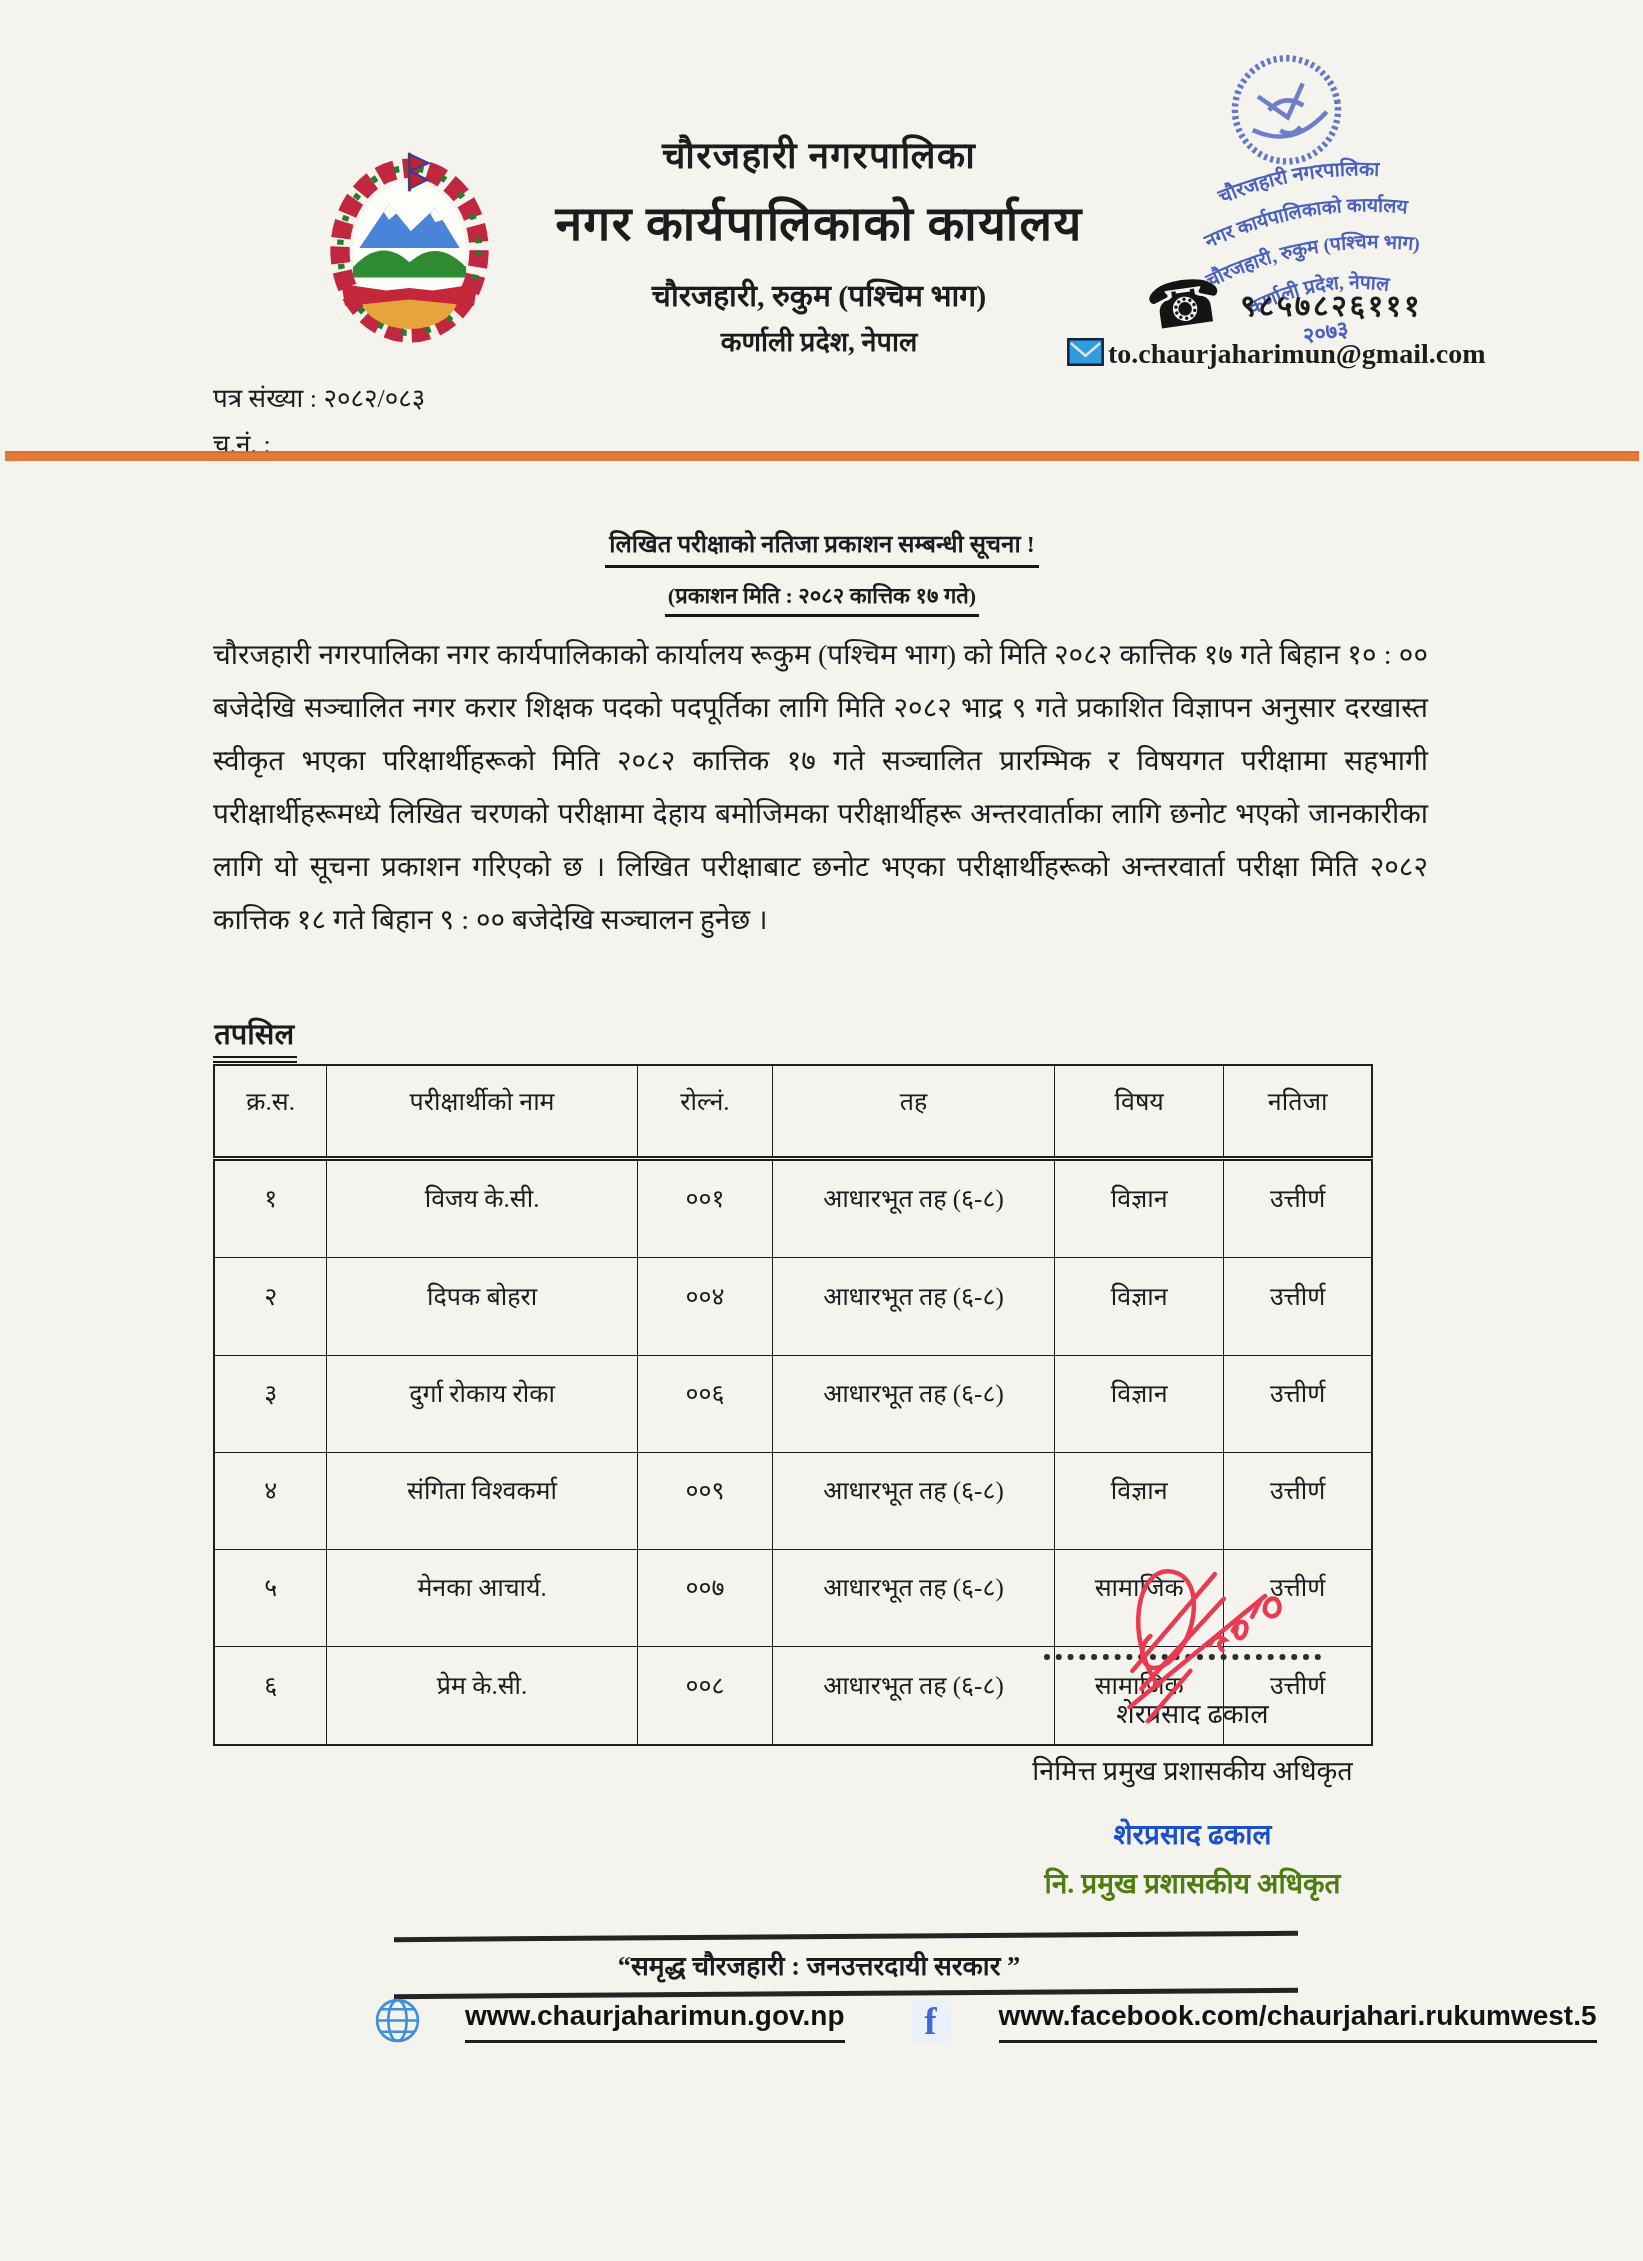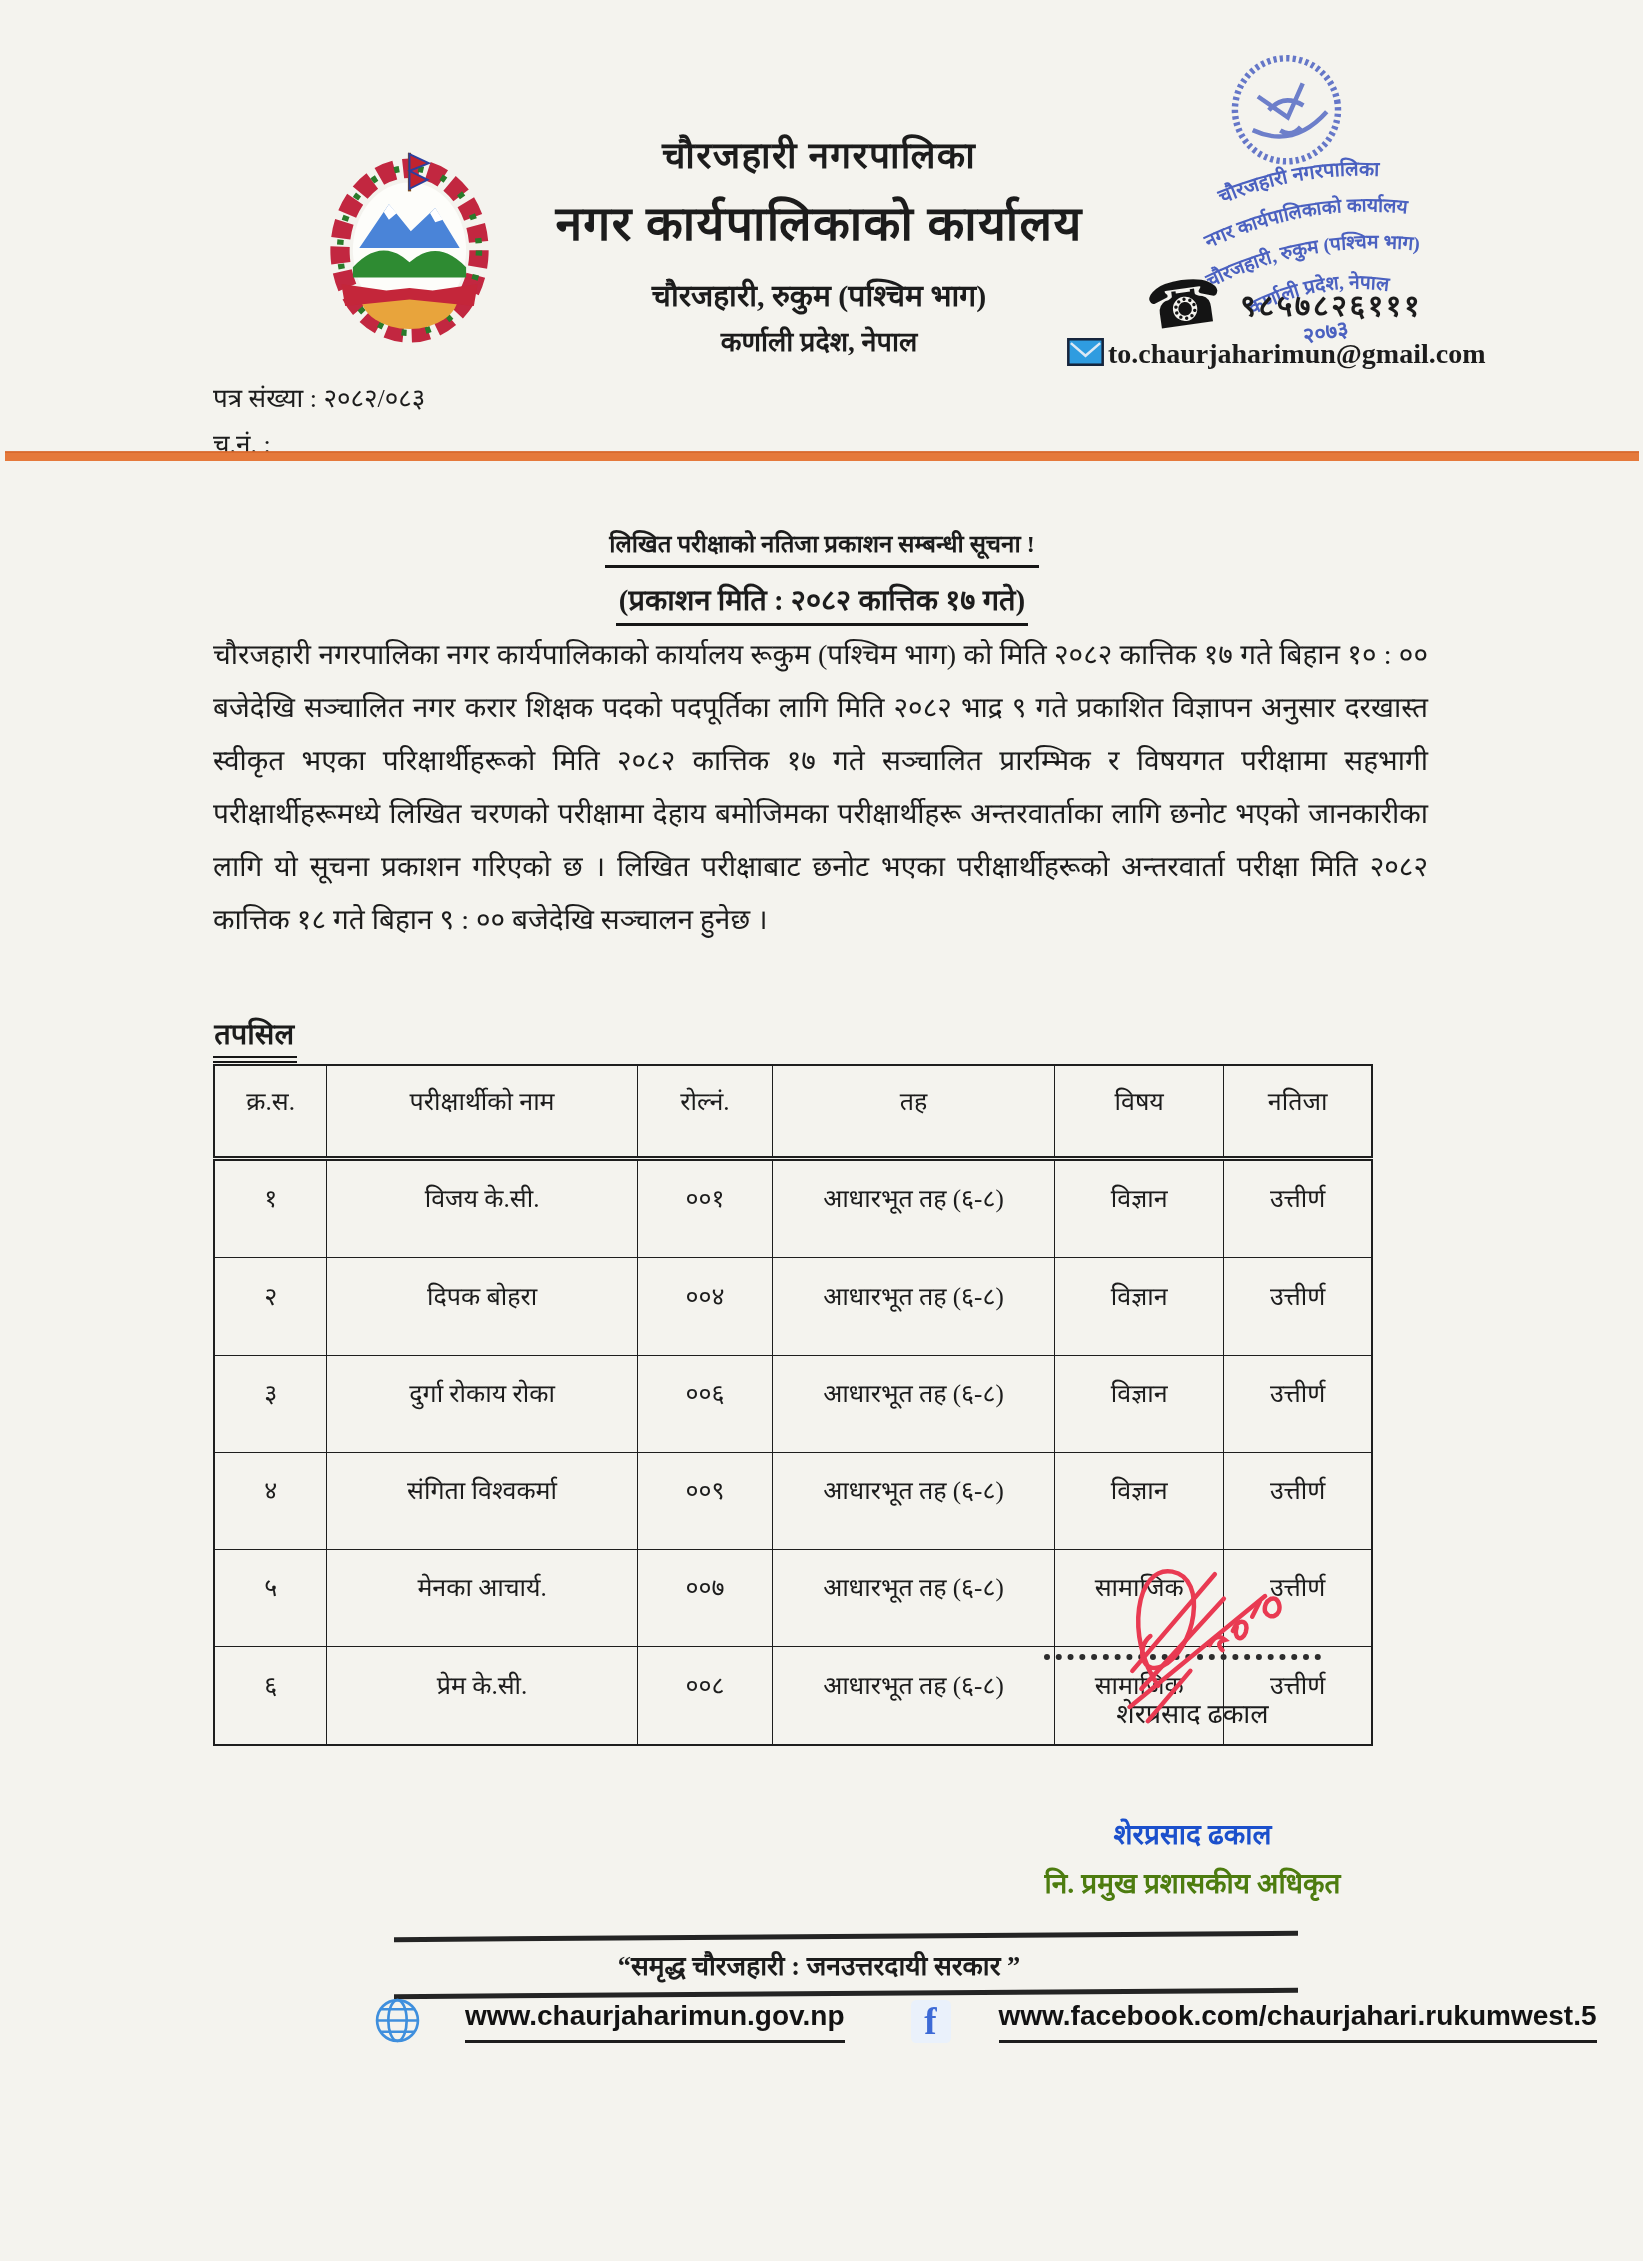--- a/index.html
+++ b/index.html
@@ -30,21 +30,21 @@
 
   
   .meta1{left:213px;top:379px;font-size:26px;}
   .meta2{left:213px;top:425px;font-size:26px;}
   .orange-rule{left:5.2px;right:5.2px;top:453px;height:8.4px;background:#e5793b;box-shadow:0 -1.9px 0 #d96a2e;}
 
   
   .title-wrap{left:216px;top:526px;width:1212px;text-align:center;}
   .title-text{display:inline-block;font-size:24px;font-weight:bold;border-bottom:3.2px solid #161616;padding:0 3.9px 6.4px 3.9px;}
   .subtitle-wrap{left:216px;top:579px;width:1212px;text-align:center;}
-  .subtitle-text{display:inline-block;font-size:29px;font-weight:bold;border-bottom:3.2px solid #161616;padding:0 2.6px 5.2px 2.6px;}
+  .subtitle-text{display:inline-block;font-size:22px;font-weight:bold;border-bottom:3.2px solid #161616;padding:0 2.6px 5.2px 2.6px;}
   .body-par{left:213px;top:628px;width:1215px;font-size:28px;line-height:53px;text-align:justify;margin:0;}
   .tapasil{left:213px;top:1013px;}
   .tapasil span{display:inline-block;font-size:29px;font-weight:bold;border-bottom:7px double #161616;padding:0 2.6px 3.9px 1.3px;}
 
   
   .result-table{left:213px;top:1064px;width:1160px;border-collapse:collapse;table-layout:fixed;}
   .result-table th,.result-table td{
     border:1.9px solid #1e1e1e;
     font-size:25px;font-weight:normal;
     text-align:center;vertical-align:top;
@@ -230,20 +230,21 @@
       <path d="M54,290 L 120,212"></path>
       <path d="M150,172 q 10,-20 24,-8 q -16,4 -4,16"></path>
       <path d="M186,150 c 8,-22 26,-16 20,2 c -6,16 -20,10 -14,-8"></path>
       <path d="M216,128 l 12,-24"></path>
       <path d="M236,120 c -4,-18 18,-30 22,-10 c 3,16 -14,24 -22,10"></path>
     </g>
   </svg>
 
   <div class="abs sig-dots"></div>
   <div class="abs sig-name">शेरप्रसाद ढकाल</div>
+  <div class="abs sig-title">निमित्त प्रमुख प्रशासकीय अधिकृत</div>
   <div class="abs sig-name-blue">शेरप्रसाद ढकाल</div>
   <div class="abs sig-title-blue">नि. प्रमुख प्रशासकीय अधिकृत</div>
 
   <div class="abs fline1"></div>
   <div class="abs slogan">“समृद्ध चौरजहारी : जनउत्तरदायी सरकार ”</div>
   <div class="abs fline2"></div>
 
   <div class="abs urls">
     <svg class="globe-ic" width="49" height="49" viewBox="0 0 48 48">
       <g stroke="#3f8fdd" stroke-width="2.6" fill="none">

